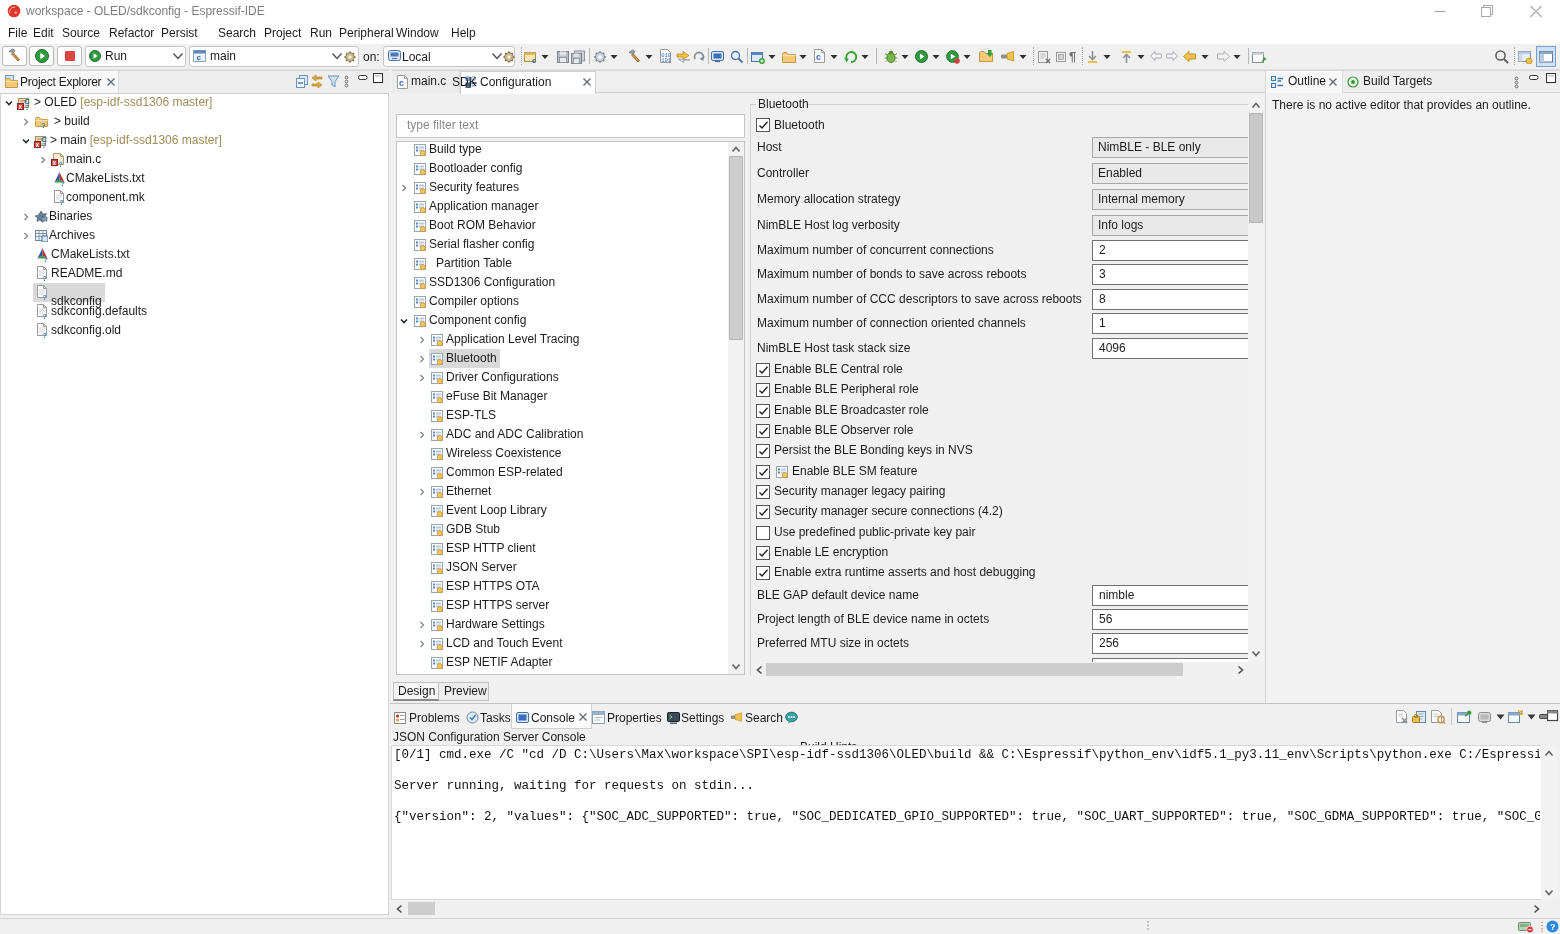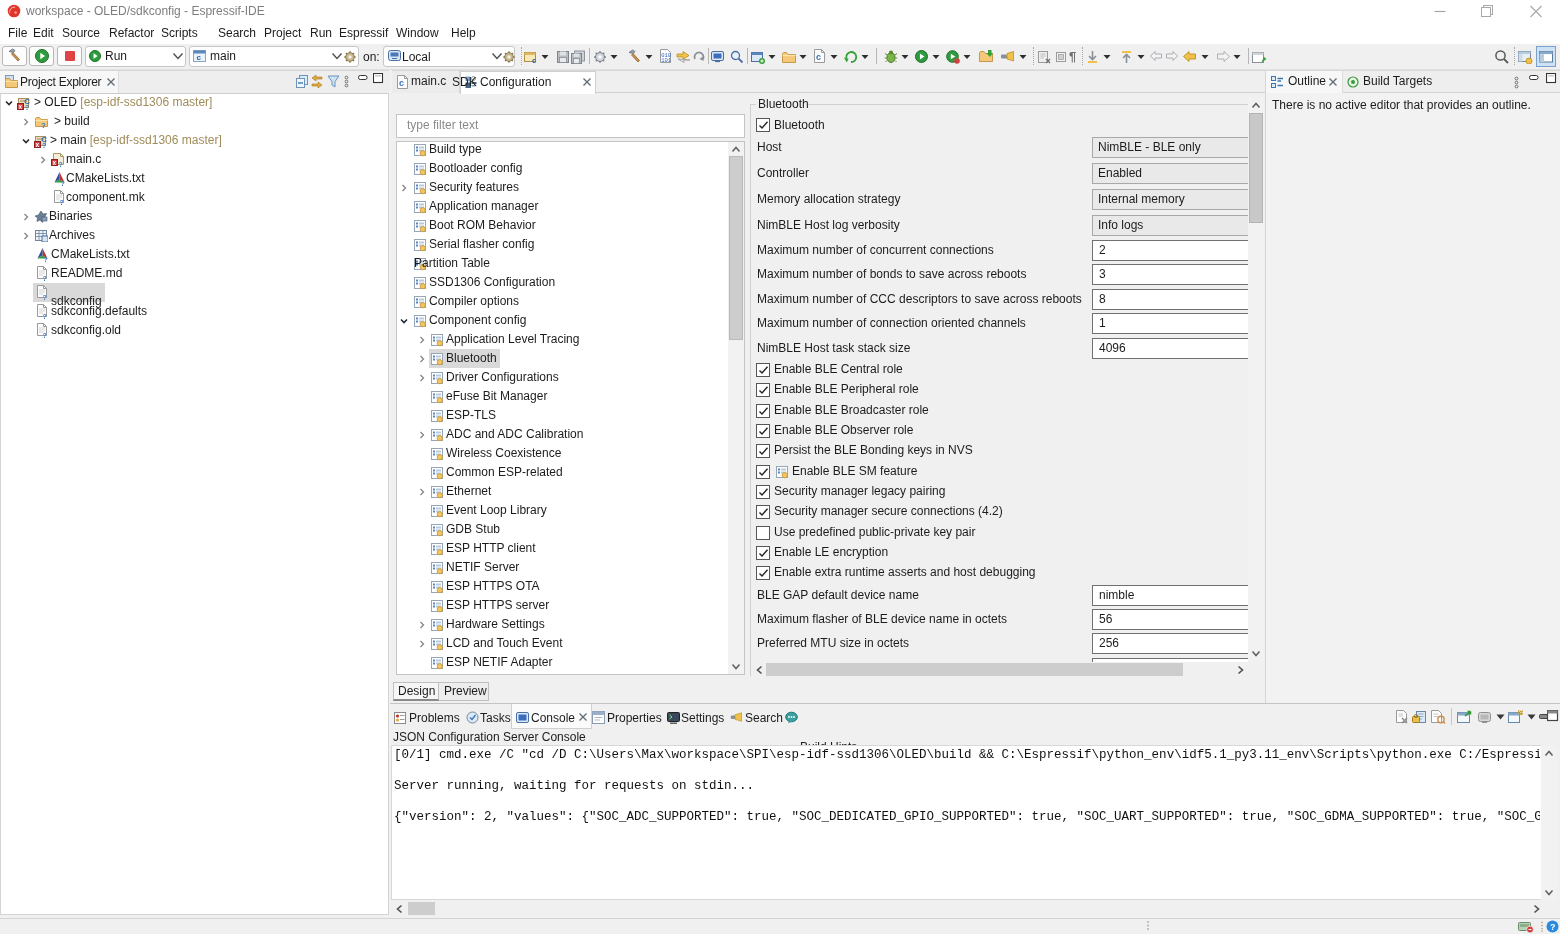--- a/index.html
+++ b/index.html
@@ -25,25 +25,25 @@
     <rect x="4.5" y="3.5" width="9" height="9" fill="#fff" stroke="#a8a8a8"></rect>
   </svg>
 <svg style="position:absolute;left:1527px;top:3px" width="18" height="18">
     <path d="M3.5 3 L14.5 14 M14.5 3 L3.5 14" stroke="#a8a8a8" stroke-width="1.1"></path>
   </svg>
 <div class="ab" style="left:0;top:23px;width:1560px;height:21px;background:#ffffff"></div>
 <div class="t" style="left:8px;top:26px">File</div>
 <div class="t" style="left:33px;top:26px">Edit</div>
 <div class="t" style="left:62px;top:26px">Source</div>
 <div class="t" style="left:109px;top:26px">Refactor</div>
-<div class="t" style="left:161px;top:26px">Scripts</div>
+<div class="t" style="left:161px;top:26px">Persist</div>
 <div class="t" style="left:218px;top:26px">Search</div>
 <div class="t" style="left:264px;top:26px">Project</div>
 <div class="t" style="left:310px;top:26px">Run</div>
-<div class="t" style="left:339px;top:26px">Espressif</div>
+<div class="t" style="left:339px;top:26px">Peripheral</div>
 <div class="t" style="left:396px;top:26px">Window</div>
 <div class="t" style="left:451px;top:26px">Help</div>
 <div class="ab" style="left:0;top:44px;width:1560px;height:26px;background:#f0f0f0;border-bottom:1px solid #e0e0e0"></div>
 <div class="ab" style="left:2px;top:46px;width:25px;height:20px;background:#fdfdfd;border:1px solid #b8b8b8;border-radius:3px"></div>
 <div class="ab" style="left:29px;top:46px;width:25px;height:20px;background:#fdfdfd;border:1px solid #b8b8b8;border-radius:3px"></div>
 <div class="ab" style="left:57px;top:46px;width:25px;height:20px;background:#fdfdfd;border:1px solid #b8b8b8;border-radius:3px"></div>
 <svg style="position:absolute;left:7px;top:48px" width="15" height="15">
     <path d="M2 3.5 L5.5 1 L8 2.5 L6.5 4.5 Z" fill="#9aa2ac" stroke="#5c6670" stroke-width="0.7"></path>
     <path d="M6 4.5 L12.5 11.5 L11 13 L4.5 6 Z" fill="#c89050" stroke="#8a5c20" stroke-width="0.7"></path>
   </svg>
@@ -521,21 +521,21 @@
   </svg>
 <div class="t" style="left:429px;top:236.5px">Serial flasher config</div>
 <svg style="position:absolute;left:414px;top:257.5px" width="13" height="13">
     <rect x="0.5" y="0.5" width="11" height="11" fill="#fefefe" stroke="#97a6b6"></rect>
     <rect x="2" y="2.5" width="2" height="2" fill="#5a87c0"></rect>
     <rect x="5" y="2.5" width="5" height="2" fill="#b9c9dc"></rect>
     <rect x="2" y="5.5" width="2" height="2" fill="#5a87c0"></rect>
     <rect x="5" y="5.5" width="5" height="2" fill="#b9c9dc"></rect>
     <circle cx="8.8" cy="9.2" r="2.6" fill="#f2c75f" stroke="#c89232" stroke-width="0.8"></circle>
   </svg>
-<div class="t" style="left:414px;top:255.5px">Partition Table</div>
+<div class="t" style="left:436px;top:255.5px">Partition Table</div>
 <svg style="position:absolute;left:414px;top:276.5px" width="13" height="13">
     <rect x="0.5" y="0.5" width="11" height="11" fill="#fefefe" stroke="#97a6b6"></rect>
     <rect x="2" y="2.5" width="2" height="2" fill="#5a87c0"></rect>
     <rect x="5" y="2.5" width="5" height="2" fill="#b9c9dc"></rect>
     <rect x="2" y="5.5" width="2" height="2" fill="#5a87c0"></rect>
     <rect x="5" y="5.5" width="5" height="2" fill="#b9c9dc"></rect>
     <circle cx="8.8" cy="9.2" r="2.6" fill="#f2c75f" stroke="#c89232" stroke-width="0.8"></circle>
   </svg>
 <div class="t" style="left:429px;top:274.5px">SSD1306 Configuration</div>
 <svg style="position:absolute;left:414px;top:295.5px" width="13" height="13">
@@ -684,21 +684,21 @@
   </svg>
 <div class="t" style="left:446px;top:540.5px">ESP HTTP client</div>
 <svg style="position:absolute;left:431px;top:561.5px" width="13" height="13">
     <rect x="0.5" y="0.5" width="11" height="11" fill="#fefefe" stroke="#97a6b6"></rect>
     <rect x="2" y="2.5" width="2" height="2" fill="#5a87c0"></rect>
     <rect x="5" y="2.5" width="5" height="2" fill="#b9c9dc"></rect>
     <rect x="2" y="5.5" width="2" height="2" fill="#5a87c0"></rect>
     <rect x="5" y="5.5" width="5" height="2" fill="#b9c9dc"></rect>
     <circle cx="8.8" cy="9.2" r="2.6" fill="#f2c75f" stroke="#c89232" stroke-width="0.8"></circle>
   </svg>
-<div class="t" style="left:446px;top:559.5px">NETIF Server</div>
+<div class="t" style="left:446px;top:559.5px">JSON Server</div>
 <svg style="position:absolute;left:431px;top:580.5px" width="13" height="13">
     <rect x="0.5" y="0.5" width="11" height="11" fill="#fefefe" stroke="#97a6b6"></rect>
     <rect x="2" y="2.5" width="2" height="2" fill="#5a87c0"></rect>
     <rect x="5" y="2.5" width="5" height="2" fill="#b9c9dc"></rect>
     <rect x="2" y="5.5" width="2" height="2" fill="#5a87c0"></rect>
     <rect x="5" y="5.5" width="5" height="2" fill="#b9c9dc"></rect>
     <circle cx="8.8" cy="9.2" r="2.6" fill="#f2c75f" stroke="#c89232" stroke-width="0.8"></circle>
   </svg>
 <div class="t" style="left:446px;top:578.5px">ESP HTTPS OTA</div>
 <svg style="position:absolute;left:431px;top:599.5px" width="13" height="13">
@@ -846,21 +846,21 @@
   </svg>
 <div class="fl" style="left:774px;top:545px">Enable LE encryption</div>
 <div class="cb" style="left:756px;top:566px"></div>
 <svg style="position:absolute;left:757px;top:567px" width="12" height="12">
     <path d="M2.5 6.5 L5 9 L10.5 2.8" fill="none" stroke="#222" stroke-width="1.4"></path>
   </svg>
 <div class="fl" style="left:774px;top:565px">Enable extra runtime asserts and host debugging</div>
 <div class="fl" style="left:757px;top:588px">BLE GAP default device name</div>
 <div class="inp" style="left:1092px;top:585px;width:156px;height:21px"></div>
 <div class="fl" style="left:1099px;top:588px">nimble</div>
-<div class="fl" style="left:757px;top:612px">Maximum flasher of BLE device name in octets</div>
+<div class="fl" style="left:757px;top:612px">Project length of BLE device name in octets</div>
 <div class="inp" style="left:1092px;top:609px;width:156px;height:21px"></div>
 <div class="fl" style="left:1099px;top:612px">56</div>
 <div class="fl" style="left:757px;top:636px">Preferred MTU size in octets</div>
 <div class="inp" style="left:1092px;top:633px;width:156px;height:21px"></div>
 <div class="fl" style="left:1099px;top:636px">256</div>
 <div class="ab" style="left:1092px;top:658px;width:156px;height:4px;background:#fff;border:1px solid #707070;border-right:none;border-bottom:none"></div>
 <div class="ab" style="left:752px;top:662px;width:496px;height:15px;background:#f0f0f0"></div>
 <svg style="position:absolute;left:754px;top:664px" width="12" height="12">
     <path d="M7.5 2.5 L3.5 6 L7.5 9.5" fill="none" stroke="#505050" stroke-width="1.6"></path>
   </svg>

